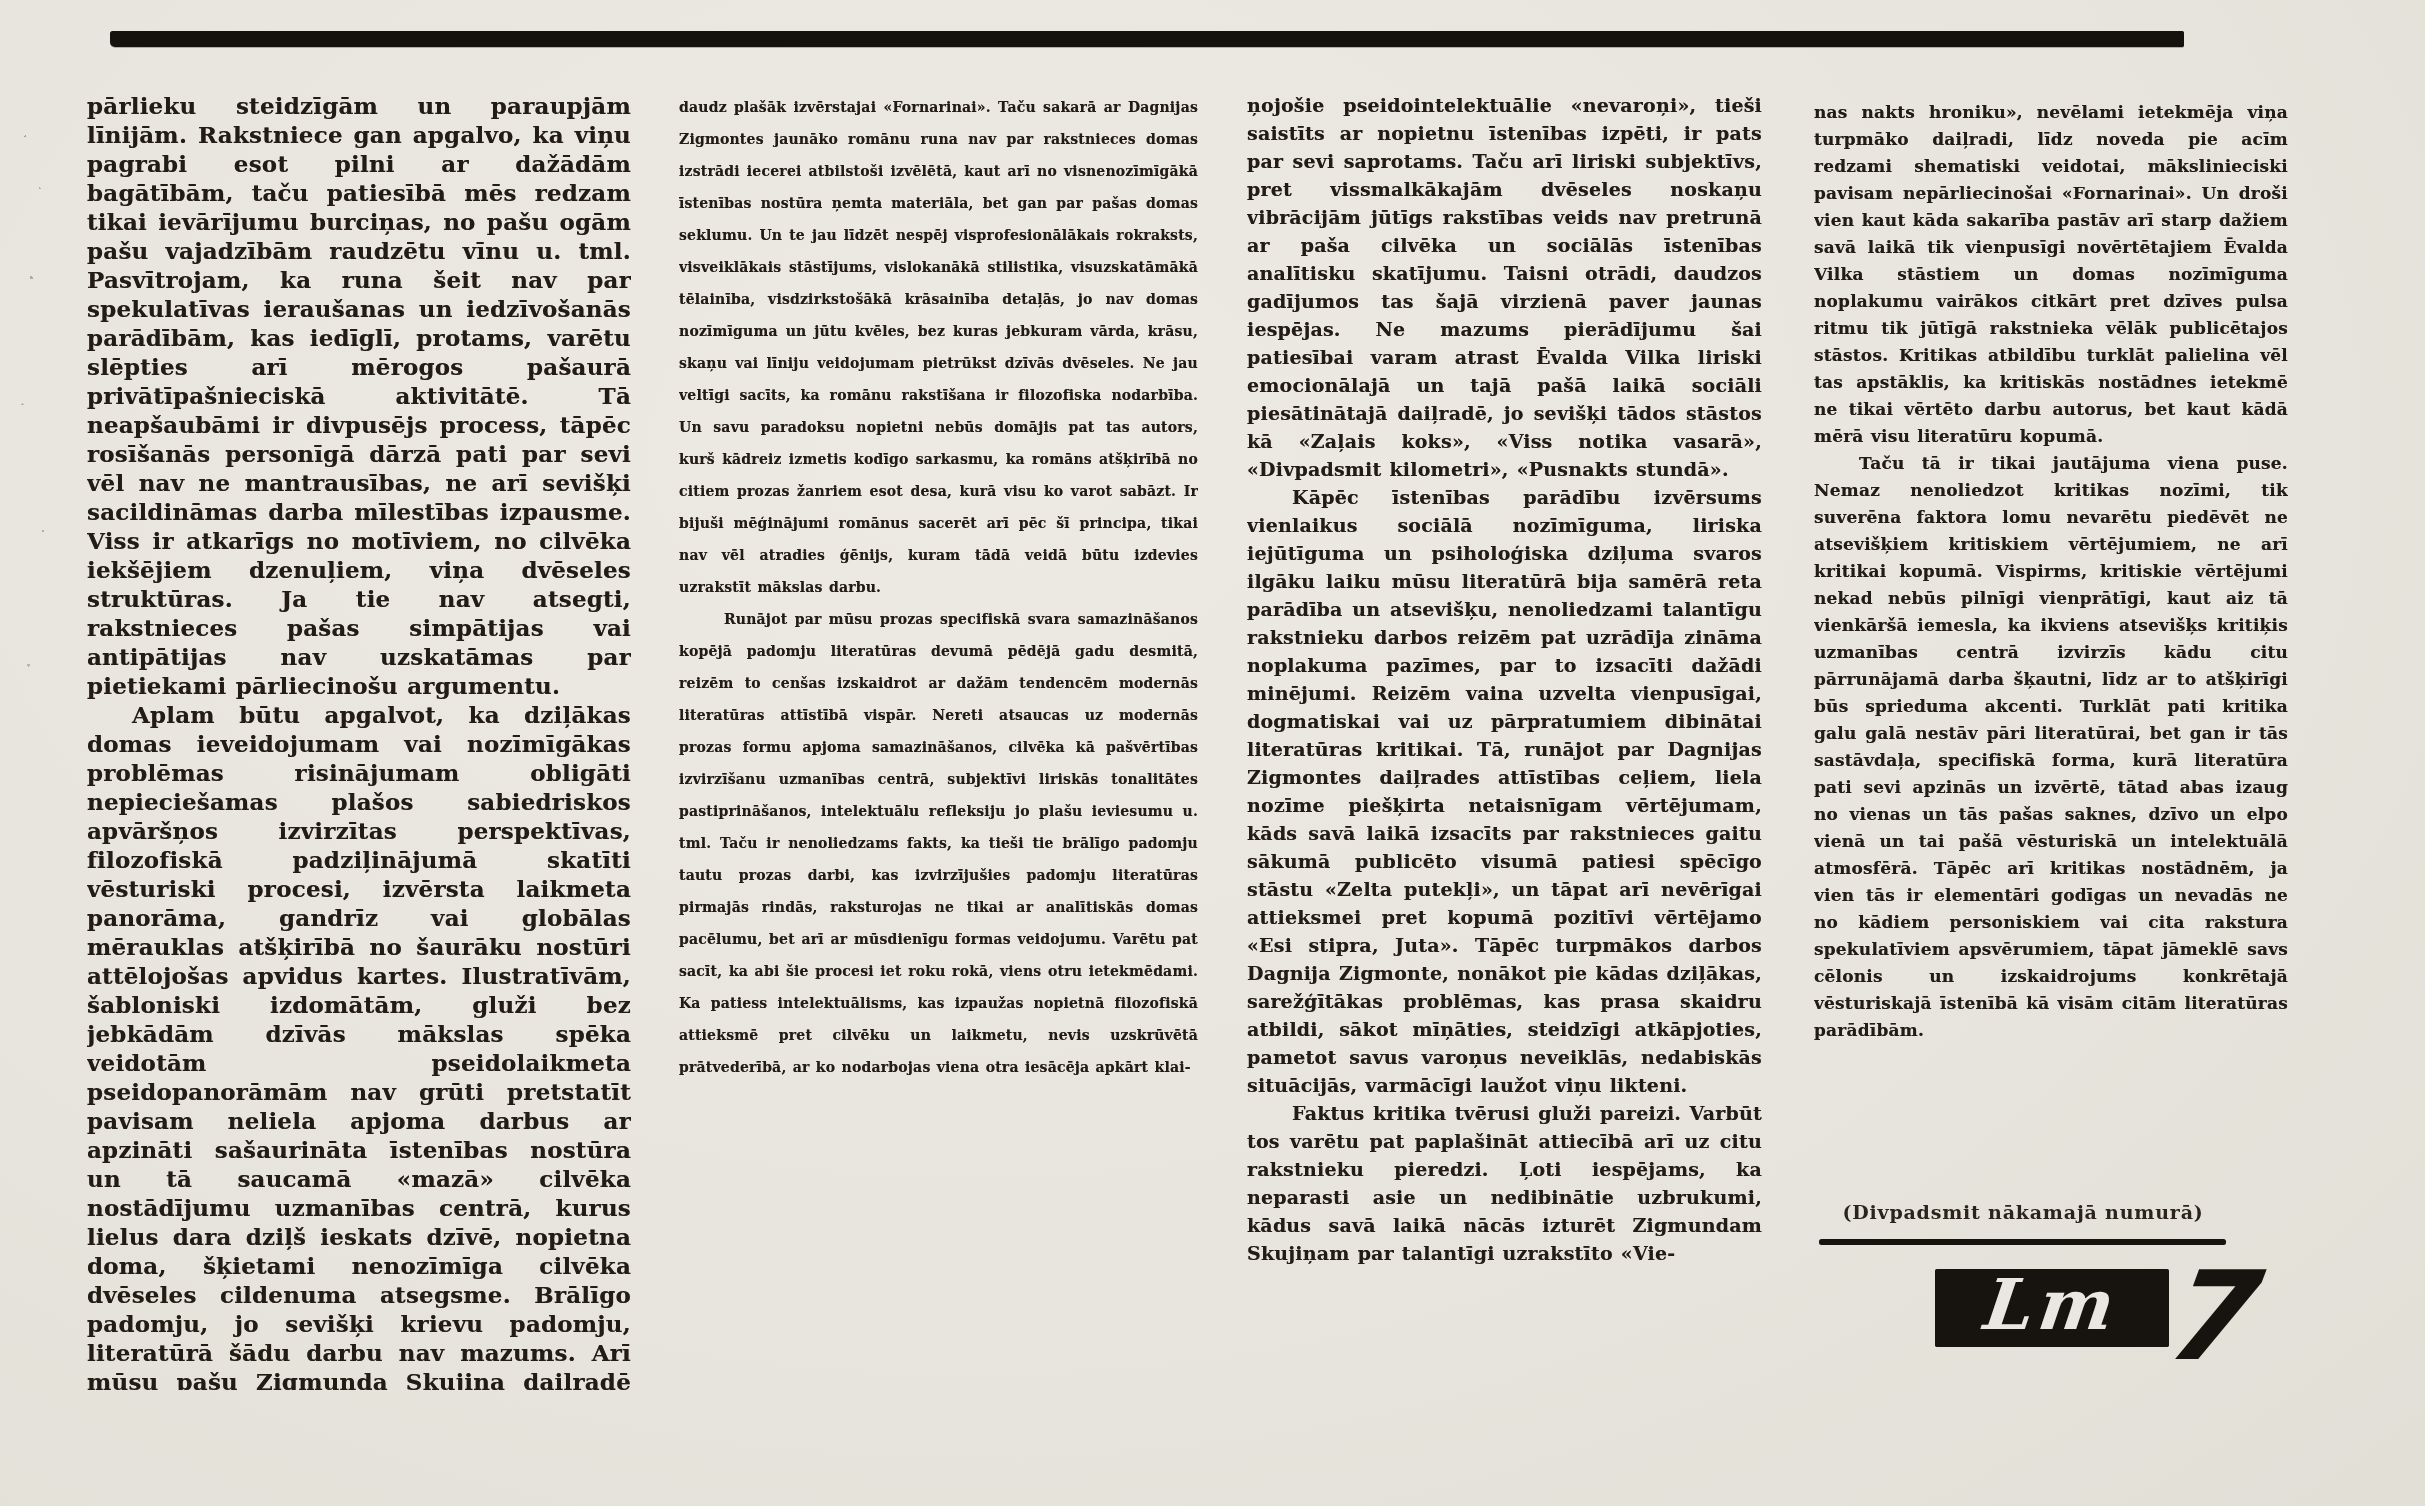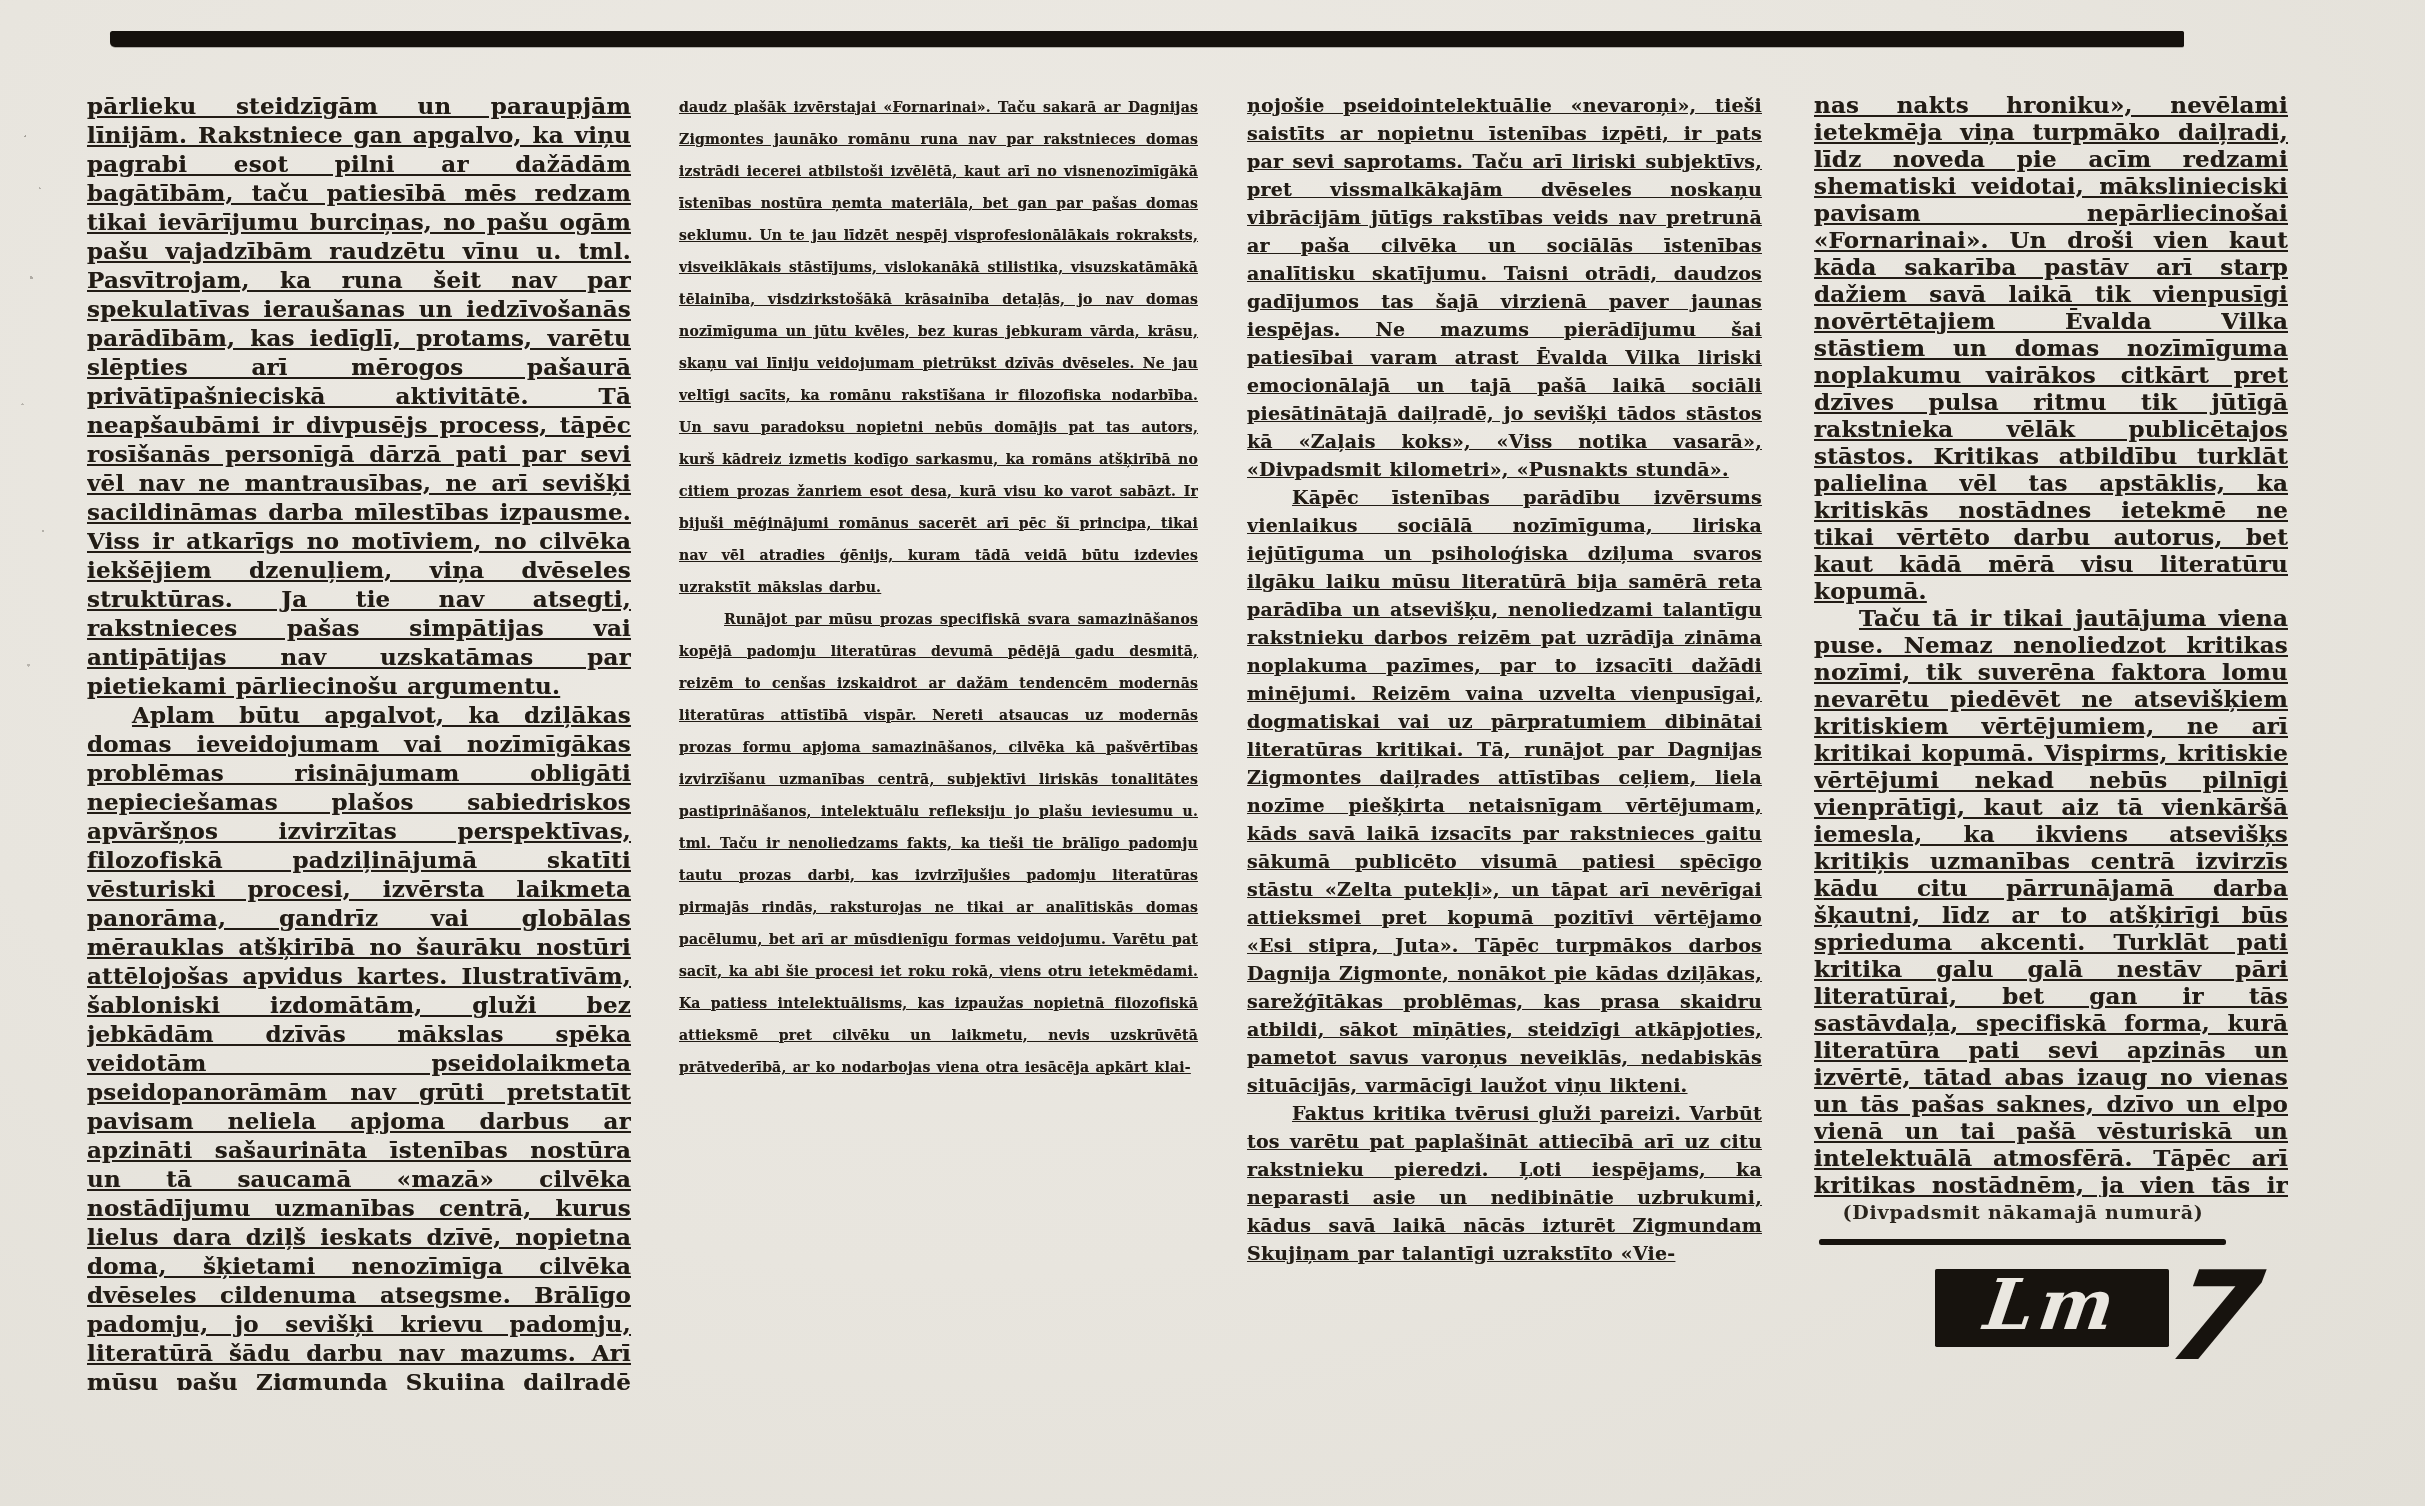--- a/index.html
+++ b/index.html
@@ -28,27 +28,27 @@
   .col {
     position: absolute;
     top: 91px;
     text-align: justify;
     font-weight: 700;
     overflow: hidden;
     letter-spacing: 0.2px;
     word-spacing: 1.2px;
     text-shadow: 0 0 0.5px rgba(34,28,21,.55);
   }
-  .col p { margin: 0; text-decoration: underline; }
+  .col p { margin: 0; }
   .col p.indent { text-indent: 45px; }
 
   .col-1 { left: 87px;  width: 544px; height: 1299px; font-size: 23px; line-height: 29px; }
   .col-2 { left: 679px;  width: 519px; height: 1299px; font-size: 14px;   line-height: 32px; }
   .col-3 { left: 1247px; width: 515px; height: 1299px; font-size: 19px;   line-height: 28px; }
-  .col-4 { left: 1814px; width: 474px; height: 1106px; font-size: 23px;   line-height: 27px;  }
+  .col-4 { left: 1814px; width: 474px; height: 1106px; font-size: 17px;   line-height: 27px; margin-top: 8px;  }
 
   
   .continuation {
     position: absolute;
     left: 1814px; top: 1201px;
     width: 418px;
     text-align: center;
     font: 700 19px/1.2 "DejaVu Serif", serif;
     letter-spacing: 0.8px;
     color: #2a241c;

